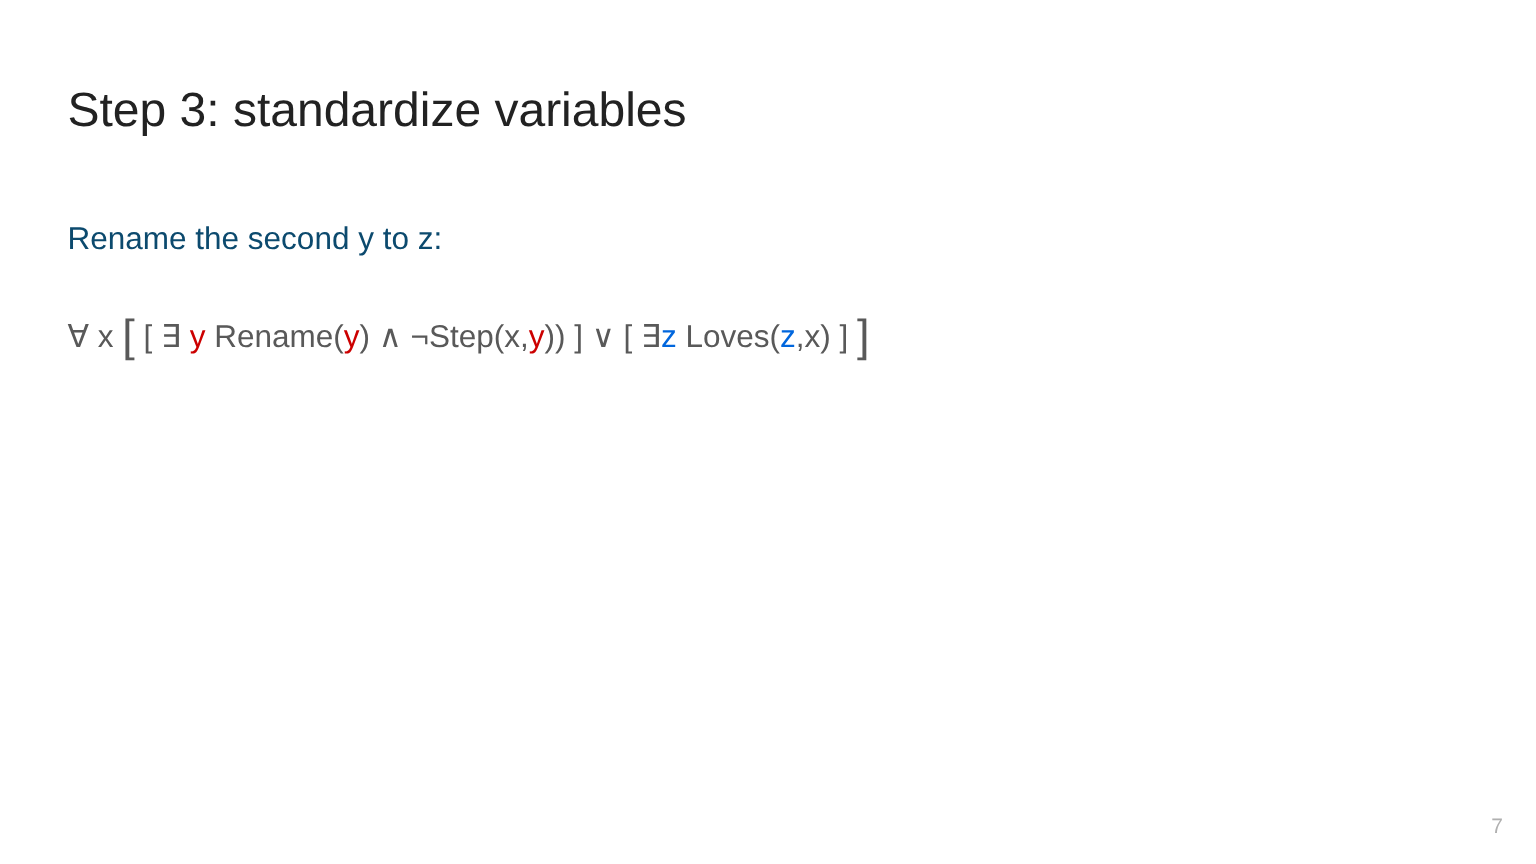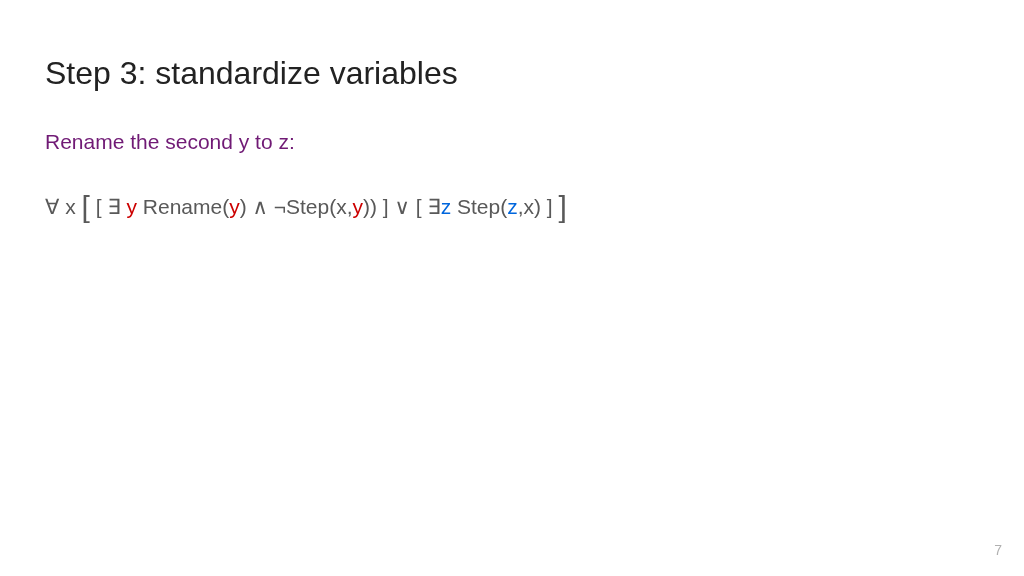--- a/index.html
+++ b/index.html
@@ -12,25 +12,25 @@
       height: 576px;
       background: #ffffff;
       font-family: Arial, Helvetica, sans-serif;
       position: relative;
       padding: 55px 45px;
     }
     .slide-title {
       font-size: 32px;
       font-weight: 400;
       color: #222222;
-      margin-bottom: 38px;
+      margin-bottom: 56px;
     }
     .instruction {
       font-size: 21px;
-      color: #701a75;
+      color: #0c4a6e;
       margin-bottom: 32px;
     }
     .formula {
       font-size: 21px;
       color: #595959;
       line-height: 1.4;
     }
     .big-bracket {
       font-size: 30px;
       color: #595959;
@@ -51,16 +51,16 @@
     }
   </style>
 </head>
 <body>
 
 <h1 class="slide-title">Step 3: standardize variables</h1>
 
 <p class="instruction">Rename the second y to z:</p>
 
 <p class="formula">
-  <span>∀ x </span><span class="big-bracket">[</span><span> [ ∃ </span><span class="red">y</span><span> Rename(</span><span class="red">y</span><span>) ∧ ¬Step(x,</span><span class="red">y</span><span>)) ] ∨ [ ∃</span><span class="blue">z</span><span> Step(</span><span class="blue">z</span><span>,x) ] </span><span class="big-bracket">]</span>
+  <span>∀ x </span><span class="big-bracket">[</span><span> [ ∃ </span><span class="red">y</span><span> Rename(</span><span class="red">y</span><span>) ∧ ¬Step(x,</span><span class="red">y</span><span>)) ] ∨ [ ∃</span><span class="blue">z</span><span> Loves(</span><span class="blue">z</span><span>,x) ] </span><span class="big-bracket">]</span>
 </p>
 
 <div class="page-number">7</div>
 
 </body></html>

